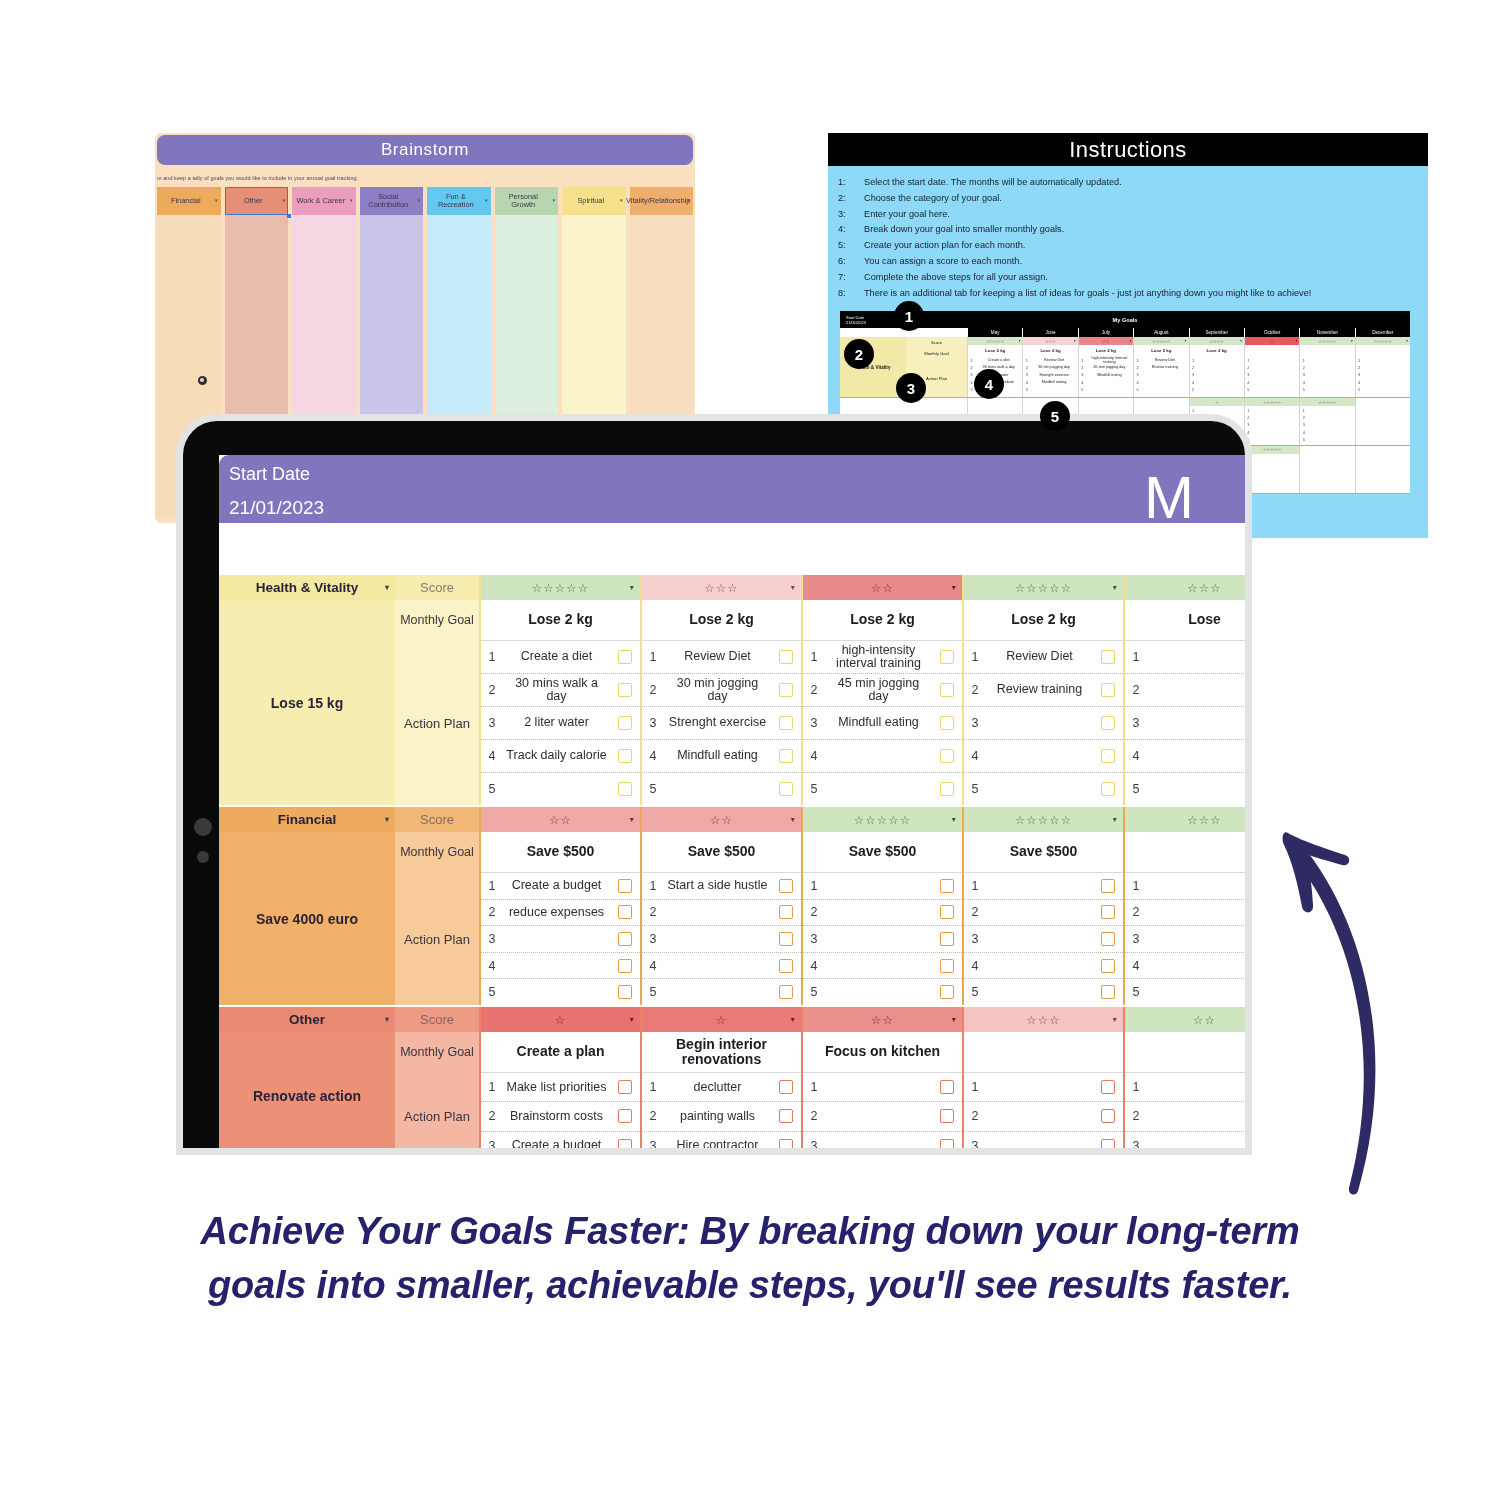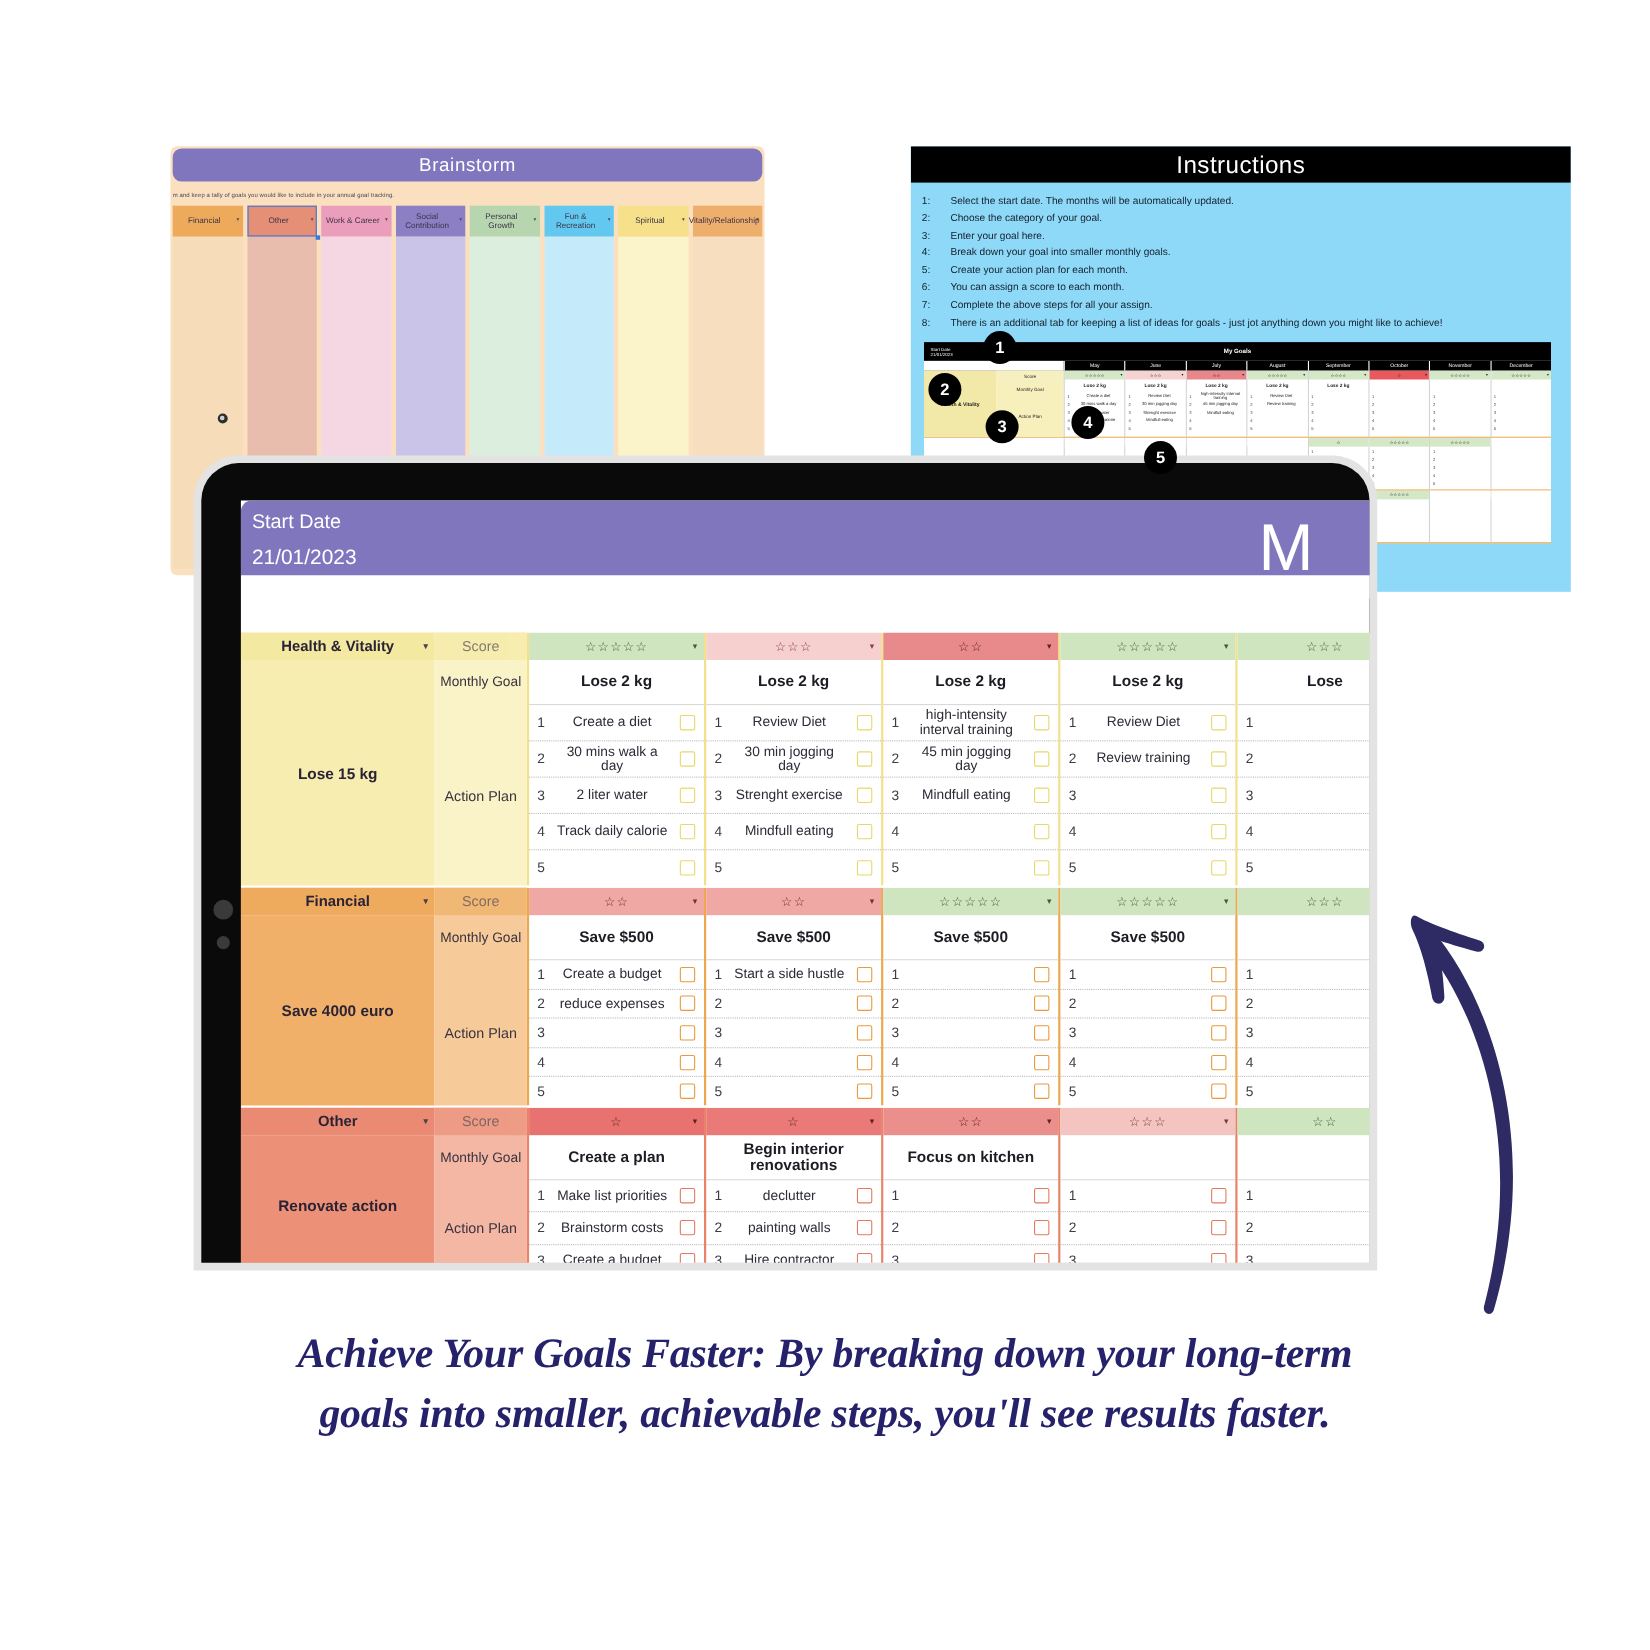--- a/index.html
+++ b/index.html
@@ -342,32 +342,32 @@
         <div class="bs-col-body" style="background: rgb(244, 215, 227);"></div>
       </div>
       <div class="bs-col">
         <div class="bs-col-head" style="background: rgb(141, 127, 196);">
           <span>Social Contribution</span>
           <span class="caret">▾</span>
         </div>
         <div class="bs-col-body" style="background: rgb(202, 196, 232);"></div>
       </div>
       <div class="bs-col">
+        <div class="bs-col-head" style="background: rgb(99, 200, 239);">
+          <span>Fun &amp; Recreation</span>
+          <span class="caret">▾</span>
+        </div>
+        <div class="bs-col-body" style="background: rgb(197, 235, 250);"></div>
+      </div>
+      <div class="bs-col">
         <div class="bs-col-head" style="background: rgb(183, 214, 176);">
           <span>Personal Growth</span>
           <span class="caret">▾</span>
         </div>
         <div class="bs-col-body" style="background: rgb(220, 238, 222);"></div>
-      </div>
-      <div class="bs-col">
-        <div class="bs-col-head" style="background: rgb(99, 200, 239);">
-          <span>Fun &amp; Recreation</span>
-          <span class="caret">▾</span>
-        </div>
-        <div class="bs-col-body" style="background: rgb(197, 235, 250);"></div>
       </div>
       <div class="bs-col">
         <div class="bs-col-head" style="background: rgb(246, 224, 138);">
           <span>Spiritual</span>
           <span class="caret">▾</span>
         </div>
         <div class="bs-col-body" style="background: rgb(251, 244, 203);"></div>
       </div>
       <div class="bs-col">
         <div class="bs-col-head" style="background: rgb(238, 174, 108);">
@@ -1658,16 +1658,16 @@
 </div>
 <div id="tablet-cam"></div>
 <div id="tablet-btn1"></div>
 <div id="tablet-btn2"></div>
 
 <svg id="arrow" width="180" height="410" viewBox="0 0 180 410">
   <path id="arrow-path" d="M 62 50 C 120 120, 160 250, 118 396 C 116 402, 108 400, 109 393 C 146 252, 108 130, 55 65 Z" fill="#2e2a63"></path>
   <path id="arrow-head" d="M 48 38 C 58 44, 80 52, 105 60 C 112 62, 110 72, 102 70 C 88 66, 74 62, 66 59 C 70 76, 72 92, 73 110 C 74 119, 64 120, 62 112 C 58 90, 52 66, 44 50 C 41 43, 43 35, 48 38 Z" fill="#2e2a63"></path>
 </svg>
 
-<div id="caption" style="color: rgb(37, 33, 107); font-family: Liberation Serif, serif;">
+<div id="caption" style="color: rgb(37, 33, 107);">
   <div>Achieve Your Goals Faster: By breaking down your long-term</div>
   <div>goals into smaller, achievable steps, you'll see results faster.</div>
 </div>
 
 </body></html>

